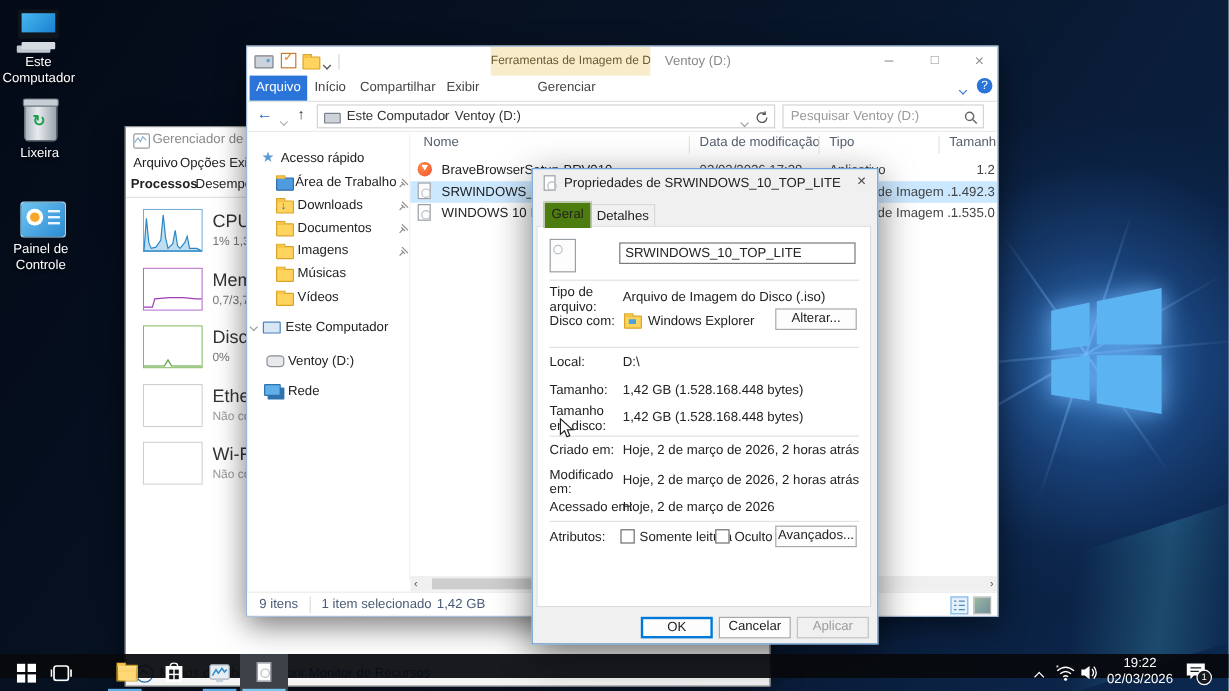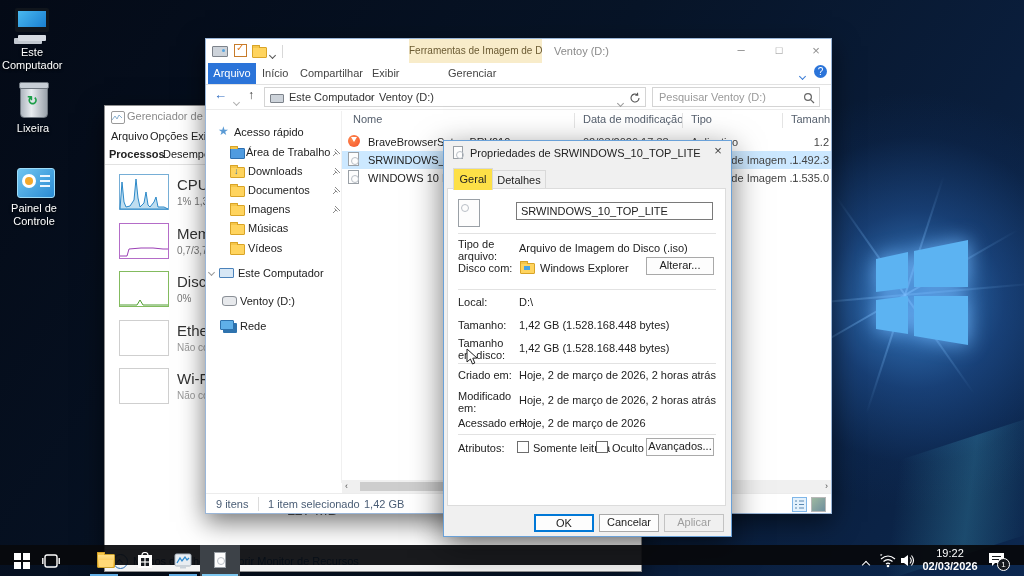--- a/index.html
+++ b/index.html
@@ -298,21 +298,21 @@
           </svg></span>
       <span class="abs" style="left:605px;top:3px;width:13px;height:13px;background:linear-gradient(135deg,#9db8a0,#6f8f9e);border:1px solid #b8b8b8;"></span>
     </div>
   </div>
 
   <div class="win" style="left:443px;top:140px;width:287px;height:395px;background:#f0f0f0;border:1px solid #6aa1d8;box-shadow:0 10px 30px rgba(0,0,0,.55);">
     <span class="page" style="left:9px;top:5px;width:10px;height:13px;"></span>
     <div class="abs" style="left:26px;top:6px;white-space:nowrap;">Propriedades de SRWINDOWS_10_TOP_LITE</div>
     <div class="abs" style="left:264px;top:2px;width:20px;height:18px;text-align:center;color:#444;font-size:13px;">×</div>
 
-    <div class="abs" style="left:9px;top:27px;width:38px;height:21px;background:#fde047;border:1px solid #d9d9d9;border-bottom:none;text-align:center;line-height:20px;z-index:2;">Geral</div>
+    <div class="abs" style="left:9px;top:27px;width:38px;height:21px;background:#4d7c0f;border:1px solid #d9d9d9;border-bottom:none;text-align:center;line-height:20px;z-index:2;">Geral</div>
     <div class="abs" style="left:48px;top:29px;width:52px;height:19px;background:#f0f0f0;border:1px solid #d9d9d9;border-bottom:none;text-align:center;line-height:18px;">Detalhes</div>
 
     <div class="abs" style="left:3px;top:47px;width:279px;height:318px;background:#fff;border:1px solid #dcdcdc;box-sizing:border-box;"></div>
 
     <span class="page" style="left:14px;top:58px;width:22px;height:28px;"></span>
     <div class="abs" style="left:72px;top:61px;width:197px;height:18px;border:1px solid #7a7a7a;box-sizing:border-box;background:#fff;line-height:16px;padding-left:4px;">SRWINDOWS_10_TOP_LITE</div>
     <div class="sep" style="left:14px;top:92px;width:258px;"></div>
 
     <div class="abs" style="left:14px;top:97px;width:52px;color:#222;">Tipo de arquivo:</div>
     <div class="abs" style="left:75px;top:101px;white-space:nowrap;">Arquivo de Imagem do Disco (.iso)</div>
@@ -418,21 +418,21 @@
         </g>
         <circle cx="8" cy="12" r="1.3" fill="#fff"></circle>
         <text x="0" y="4" fill="#fff" font-size="6">*</text>
       </svg>
     <svg class="abs" style="left:901px;top:9px;" width="15" height="13">
         <polygon points="0,4 3,4 7,1 7,12 3,9 0,9" fill="#fff"></polygon>
         <path d="M9 3.5 Q11.5 6.5 9 9.5 M10.5 1.5 Q14.5 6.5 10.5 11.5" fill="none" stroke="#fff" stroke-width="1.1"></path>
       </svg>
     <div class="abs" style="left:920px;top:2px;width:60px;height:27px;color:#fff;text-align:center;">
       <div style="font-size:11px;line-height:13px;">19:22</div>
-      <div style="font-size:11px;line-height:13px;font-weight:bold;">02/03/2026</div>
+      <div style="font-size:11px;line-height:13px;">02/03/2026</div>
     </div>
     <div class="abs" style="left:988px;top:7px;width:20px;height:18px;">
       <svg width="17" height="15">
           <path d="M1 1 H16 V11 H7 L4 14 V11 H1 Z" fill="#fff"></path>
           <g stroke="#15191e" stroke-width="1">
             <line x1="4" y1="4.5" x2="13" y2="4.5"></line>
             <line x1="4" y1="7.5" x2="11" y2="7.5"></line>
           </g>
         </svg>
       <div class="abs" style="left:9px;top:6px;width:11px;height:11px;background:#16191d;border:1px solid #fff;border-radius:50%;color:#fff;font-size:8px;text-align:center;line-height:11px;">1</div>

